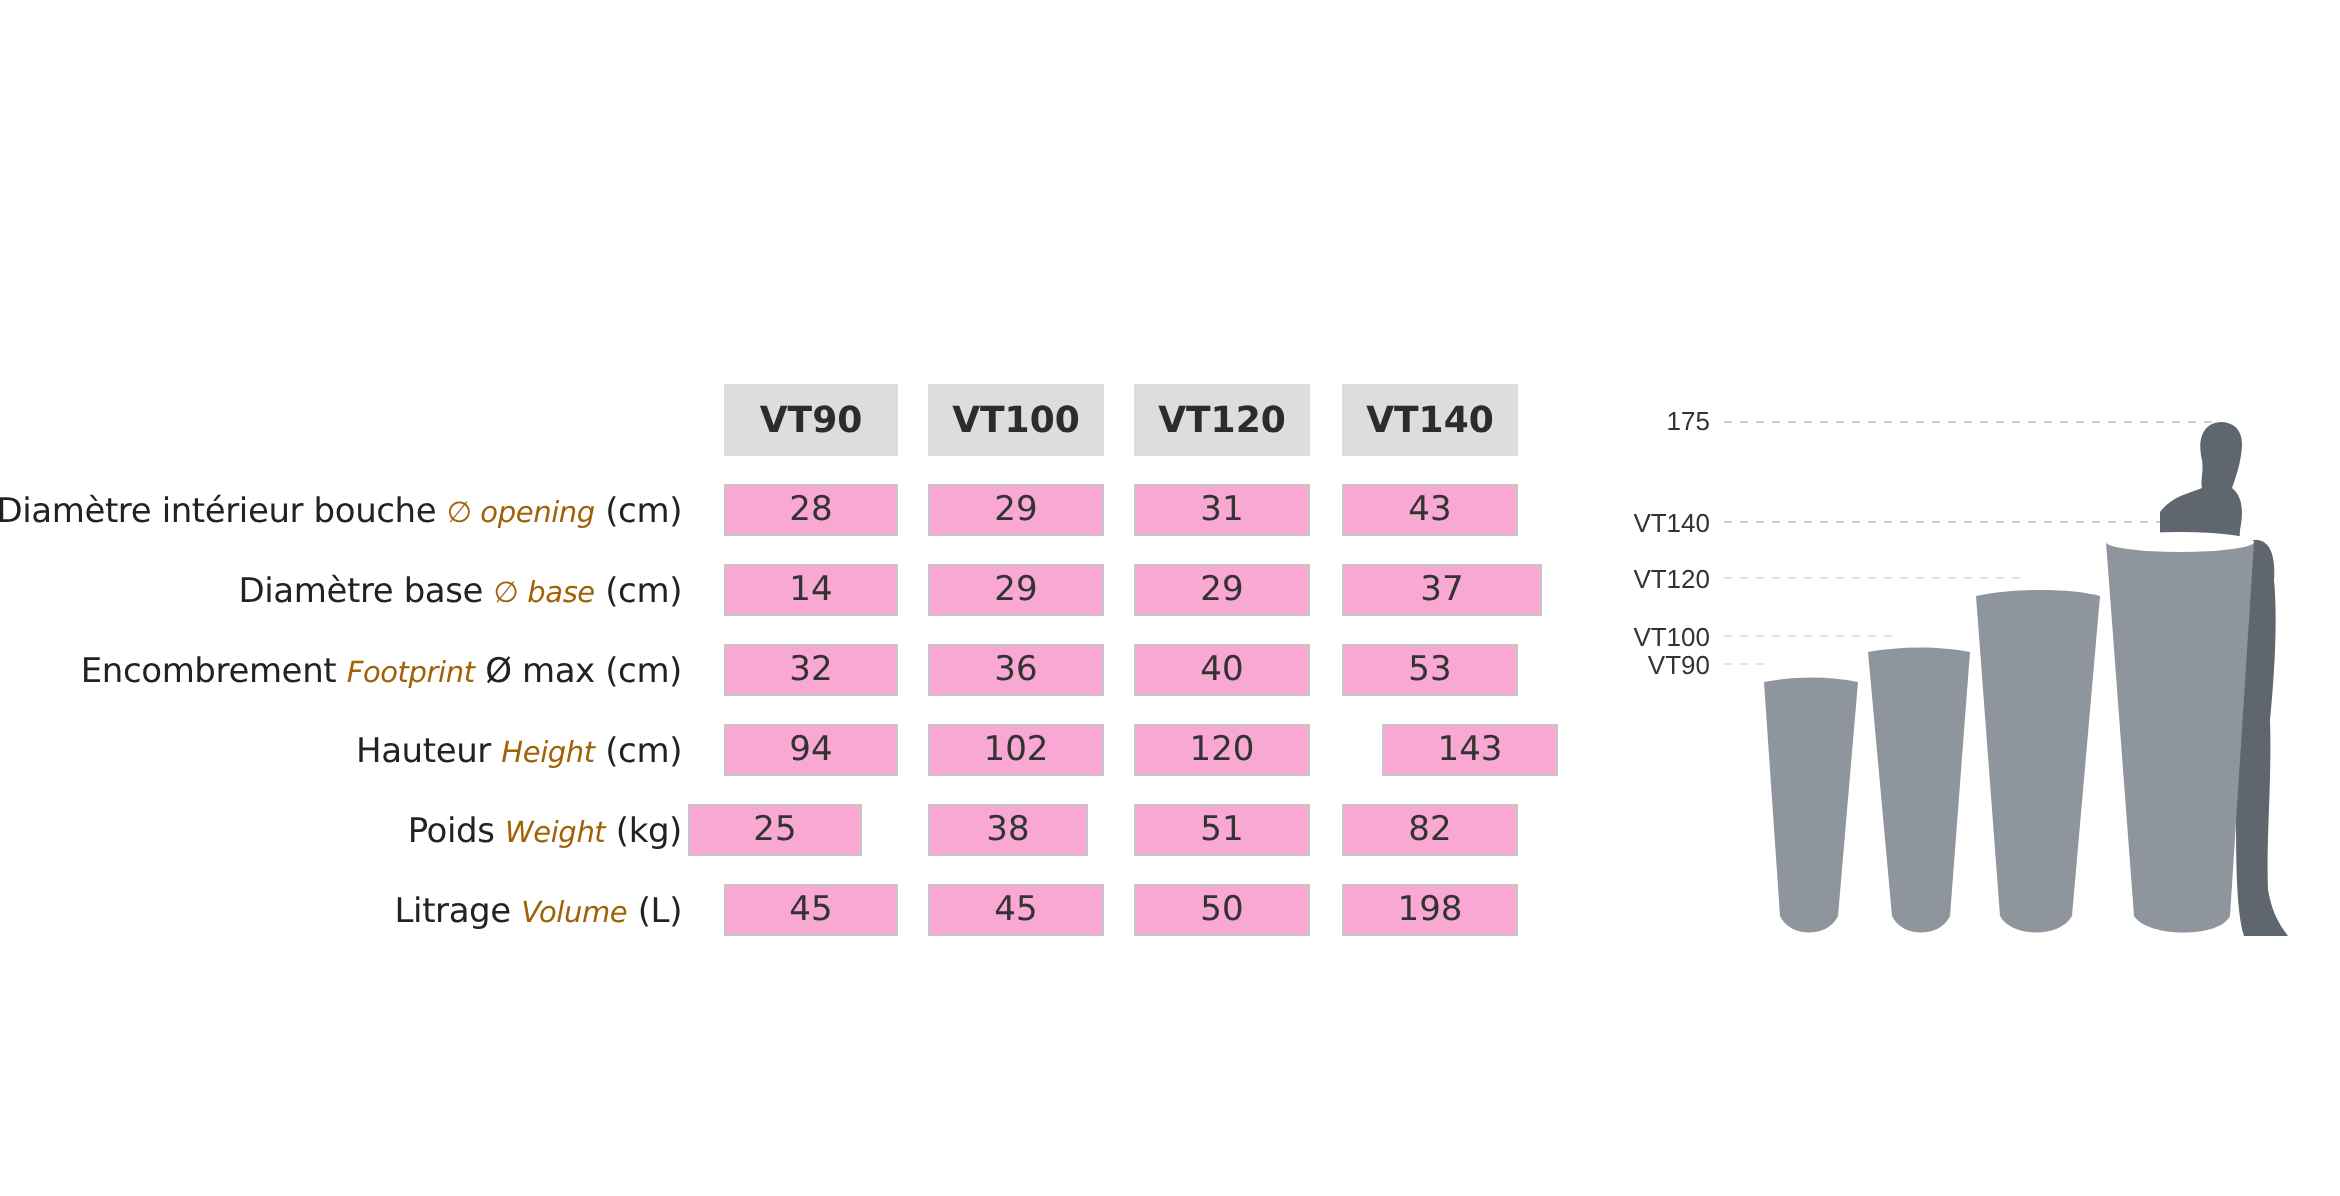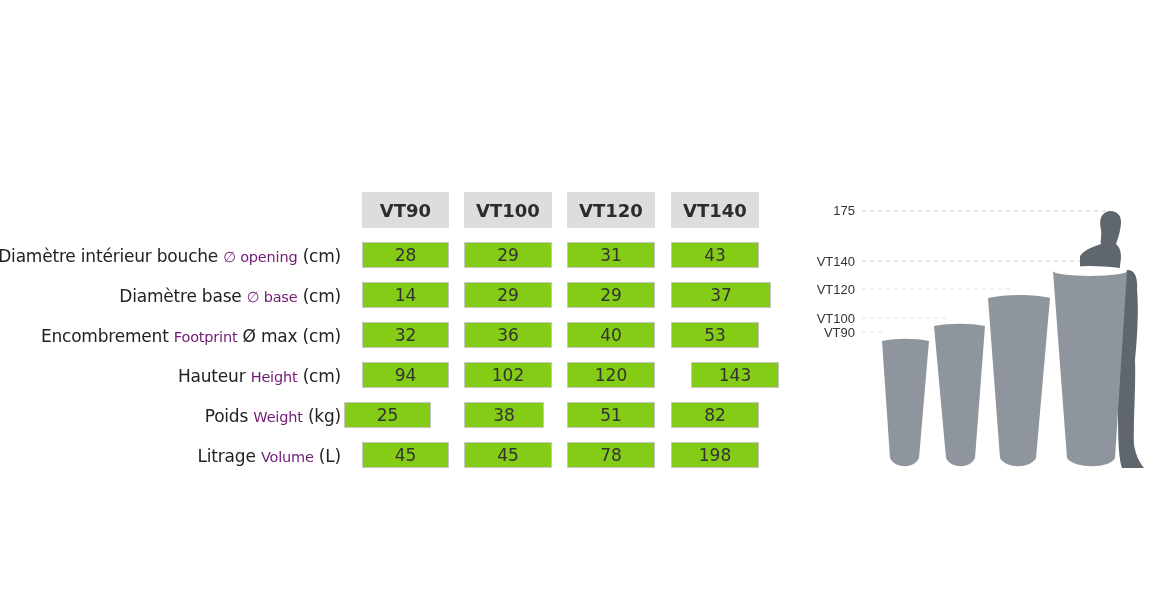--- a/index.html
+++ b/index.html
@@ -1,25 +1,25 @@
 <!DOCTYPE html>
 <html><head>
 <meta charset="utf-8">
 <style>
   html, body { margin: 0; padding: 0; background: #ffffff; }
   body { width: 1170px; height: 598px; position: relative; overflow: hidden;
          font-family: "DejaVu Sans", sans-serif; color: #222; }
   .labels { position: absolute; left: 0; top: 0; width: 341px; }
   .row-label { position: absolute; right: 0; white-space: nowrap; font-size: 17px;
                letter-spacing: -0.2px; text-align: right; }
-  .row-label .en { font-size: 14.5px; color: #701a75; }
+  .row-label .en { font-style: italic; font-size: 14.5px; color: #a16207; }
   .head { position: absolute; top: 192px; height: 36px; background: #dcdddf;
           font-weight: bold; font-size: 18px; color: #2c2c2c; display: flex;
           align-items: center; justify-content: center; }
-  .cell { position: absolute; height: 26px; border: 1px solid #c6c6c6; background: #84cc16;
+  .cell { position: absolute; height: 26px; border: 1px solid #c6c6c6; background: #f9a8d4;
           box-sizing: border-box; display: flex; align-items: center; justify-content: center;
           font-size: 17px; color: #333; }
   .chart { position: absolute; left: 800px; top: 190px; width: 370px; height: 290px; }
   .chart text { font-family: "Liberation Sans", sans-serif; font-size: 13px; fill: #333; }
 </style>
 </head>
 <body>
 
 <div class="labels">
   <div class="row-label" style="top:246px">
@@ -74,21 +74,21 @@
     <div class="cell" style="left: 362px; width: 87px; top: 362px;">94</div>
     <div class="cell" style="left: 464px; width: 88px; top: 362px; text-align: center;">102</div>
     <div class="cell" style="left: 567px; width: 88px; top: 362px;">120</div>
     <div class="cell" style="left: 671px; width: 88px; top: 362px; margin-left: 20px;">143</div>
     <div class="cell" style="left: 344px; width: 87px; top: 402px;">25</div>
     <div class="cell" style="left: 464px; width: 80px; top: 402px;">38</div>
     <div class="cell" style="left: 567px; width: 88px; top: 402px;">51</div>
     <div class="cell" style="left: 671px; width: 88px; top: 402px;">82</div>
     <div class="cell" style="left: 362px; width: 87px; top: 442px;">45</div>
     <div class="cell" style="left: 464px; width: 88px; top: 442px;">45</div>
-    <div class="cell" style="left: 567px; width: 88px; top: 442px;">78</div>
+    <div class="cell" style="left: 567px; width: 88px; top: 442px;">50</div>
     <div class="cell" style="left: 671px; width: 88px; top: 442px;">198</div>
   </div>
 
 <svg class="chart" viewBox="800 190 370 290">
   <g>
     <line x1="862" y1="211" x2="1110" y2="211" stroke="#cfcfcf" stroke-dasharray="4 4"></line>
     <line x1="862" y1="261" x2="1080" y2="261" stroke="#cfcfcf" stroke-dasharray="4 4"></line>
     <line x1="862" y1="289" x2="1010" y2="289" stroke="#e2e2e2" stroke-dasharray="4 4"></line>
     <line x1="862" y1="318" x2="950" y2="318" stroke="#e2e2e2" stroke-dasharray="4 4"></line>
     <line x1="862" y1="332" x2="885" y2="332" stroke="#e2e2e2" stroke-dasharray="4 4"></line>

